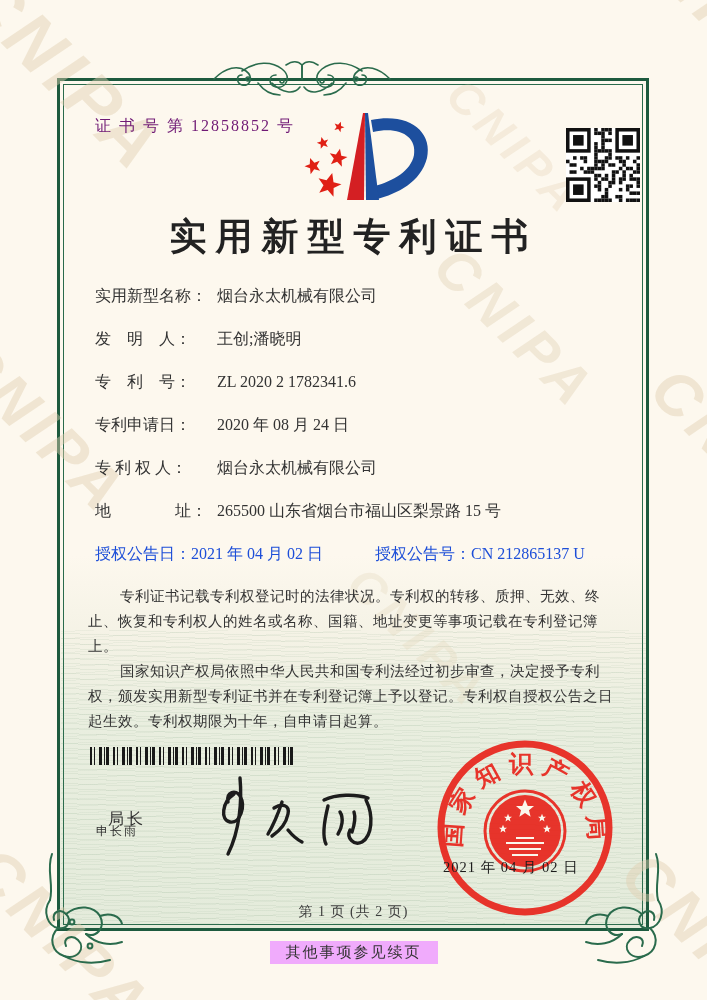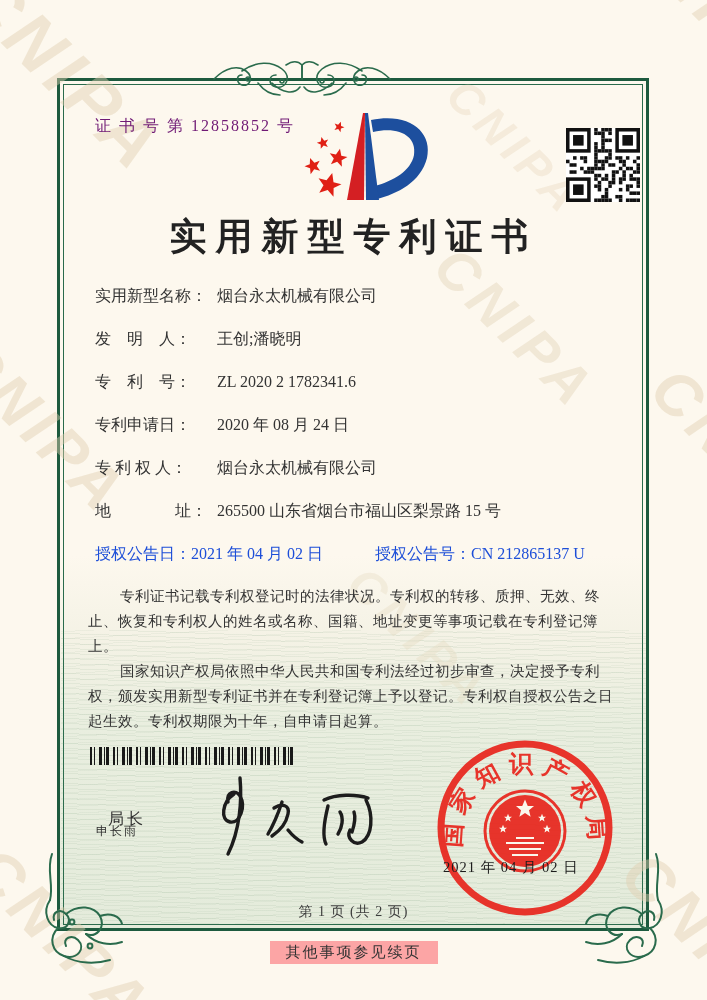--- a/index.html
+++ b/index.html
@@ -69,21 +69,21 @@
   .seal-date{
     position:absolute;left:443px;top:858px;z-index:4;
     font-size:14.5px;letter-spacing:1px;color:#1c1c1c;white-space:nowrap;
   }
   .page-footer{
     position:absolute;left:0;right:0;top:903px;text-align:center;
     font-size:14px;color:#3c3c3c;letter-spacing:1px;
   }
   .note-wrap{position:absolute;left:0;right:0;top:941px;text-align:center;}
   .note{
-    display:inline-block;background:#fca5a5;padding:2px 16px;
+    display:inline-block;background:#f0abfc;padding:2px 16px;
     font-size:15px;color:#333;letter-spacing:2px;
   }
   svg{display:block;}
 </style>
 </head>
 <body>
 
 <span class="wm" style="left:-60px;top:30px;font-size:72px;">CNIPA</span>
 <span class="wm" style="left:590px;top:-40px;font-size:72px;">CNIPA</span>
 <span class="wm" style="left:430px;top:120px;font-size:46px;color:rgba(228,212,184,0.35);">CNIPA</span>

